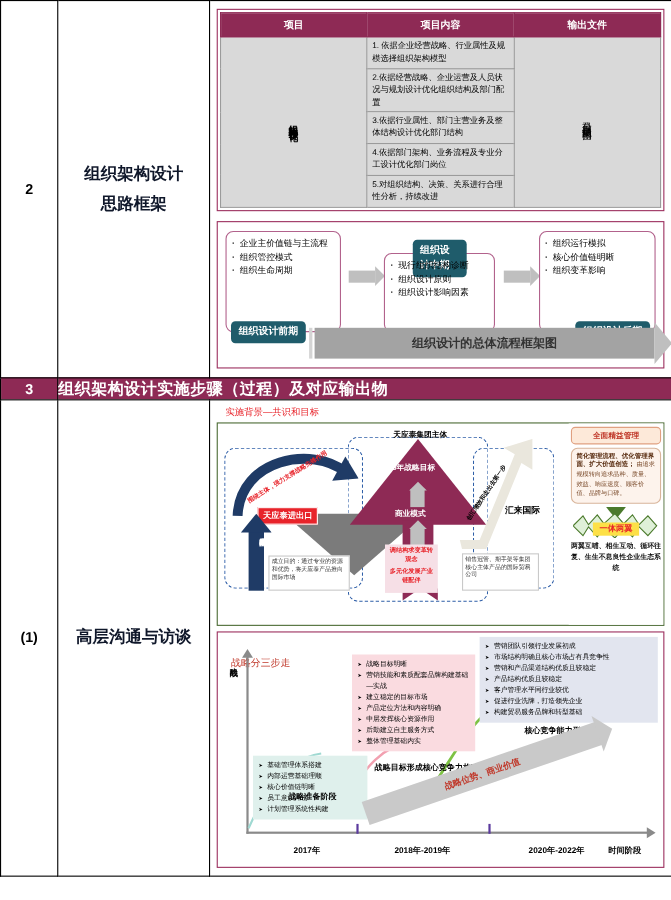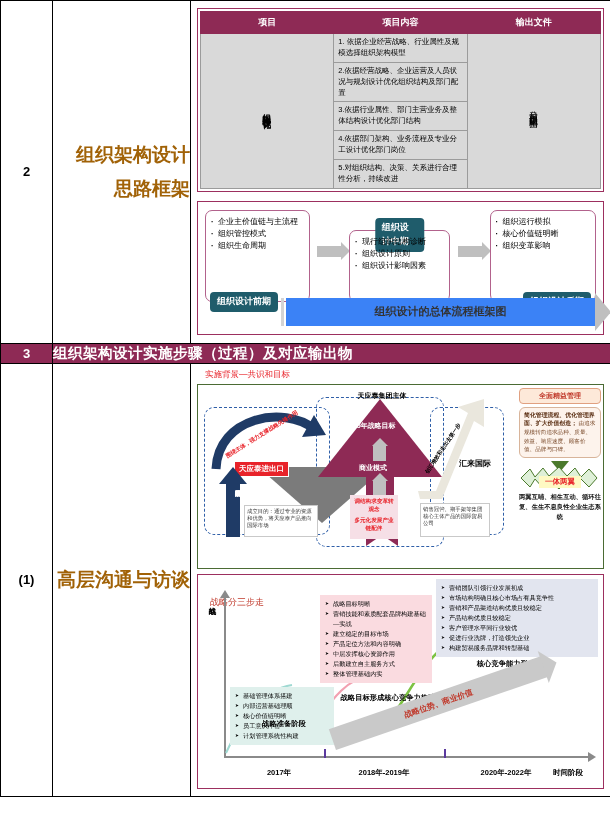--- a/index.html
+++ b/index.html
@@ -14,21 +14,21 @@
   .page { position:relative; width:610px; height:818px; }
 
   
   .doc-table { width:610px; border-collapse:collapse; table-layout:fixed; }
   .doc-table td { border:1px solid #000; vertical-align:middle; padding:0; }
   .col-no   { width:52px;  text-align:center; }
   .col-name { width:138px; text-align:center; }
   .col-body { width:420px; }
 
   .row-no { font-size:13px; font-weight:bold; color:#000; }
-  .row-name { font-size:19px; font-weight:bold; line-height:1.8; color:#a16207;text-align:right; }
+  .row-name { font-size:15px; font-weight:bold; line-height:1.8; color:#0f172a; }
 
   
   .band-no { background:#8e2a55; color:#fff; font-weight:bold; font-size:13px; text-align:center; }
   .band-title {
     background:#8e2a55; color:#fff; font-weight:bold; font-size:14.5px;
     padding:6px 0 6px 28px; letter-spacing:.5px;margin-left:24px;
   }
 
   
   .sec2 { padding:7px 6px 8px 6px; }
@@ -72,21 +72,21 @@
   .tag-top { position:absolute; left:50%; transform:translateX(-50%); top:-13px; }
   .tag-br { position:absolute; right:4px; bottom:-11px; }
   .arrow-gap { width:34px; display:flex; align-items:center; justify-content:center; padding-top:36px; }
   .garrow { position:relative; width:24px; height:11px; background:#bfbfbf; }
   .garrow:after {
     content:""; position:absolute; right:-9px; top:-4px;
     border-left:9px solid #bfbfbf; border-top:9px solid transparent; border-bottom:9px solid transparent;
   }
   .bigarrow {
     position:absolute; left:88px; right:8px; bottom:8px; height:28px;
-    background:#3b82f6; color:#333; font-weight:bold; font-size:11px;
+    background:#a3a3a3; color:#333; font-weight:bold; font-size:11px;
     display:flex; align-items:center; justify-content:center;
   }
   .bigarrow:after {
     content:""; position:absolute; right:-16px; top:-5px;
     border-left:16px solid #bfbfbf; border-top:19px solid transparent; border-bottom:19px solid transparent;
   }
   .bigarrow:before {
     content:""; position:absolute; left:-5px; top:0; bottom:0; width:3px; background:#d4d4d4;
   }
 
@@ -146,21 +146,21 @@
   }
   .sidecard {
     margin-top:3px; border:1px solid #d8b49a; border-radius:6px; background:#fdf3ec;
     font-size:5.6px; line-height:1.5; padding:3px 4px; color:#7a4a2a;
   }
   .sidecard b { color:#5a2e12; font-size:5.9px; }
   .greendown { width:0; height:0; margin:3px auto 0 auto;
     border-left:9px solid transparent; border-right:9px solid transparent; border-top:11px solid #4b7a2c; }
   .burst { position:relative; text-align:center; margin-top:-2px; }
   .burst .txt { color:#e8232a; font-weight:bold; font-size:7.5px; position:relative; z-index:2;
-                background:#fef9c3; display:inline-block; padding:1px 6px; }
+                background:#fde047; display:inline-block; padding:1px 6px; }
   .sidefoot { font-size:6.3px; font-weight:bold; line-height:1.6; text-align:center; margin-top:4px; color:#111; }
 
   
   .diagB { position:relative; height:215px; border:1.2px solid #9c2f5e; margin-top:5px; }
   .chart-title { position:absolute; left:12px; top:21px; color:#c0392b; font-weight:normal; font-size:9px; }
   .axis-y { position:absolute; left:26px; top:22px; bottom:30px; width:1.5px; background:#8a8a8a; }
   .axis-y:before { content:""; position:absolute; left:-4px; top:-7px;
     border-bottom:8px solid #8a8a8a; border-left:5px solid transparent; border-right:5px solid transparent; }
   .axis-x { position:absolute; left:26px; right:14px; bottom:30px; height:1.5px; background:#8a8a8a; }
   .axis-x:after { content:""; position:absolute; right:-7px; top:-4px;

